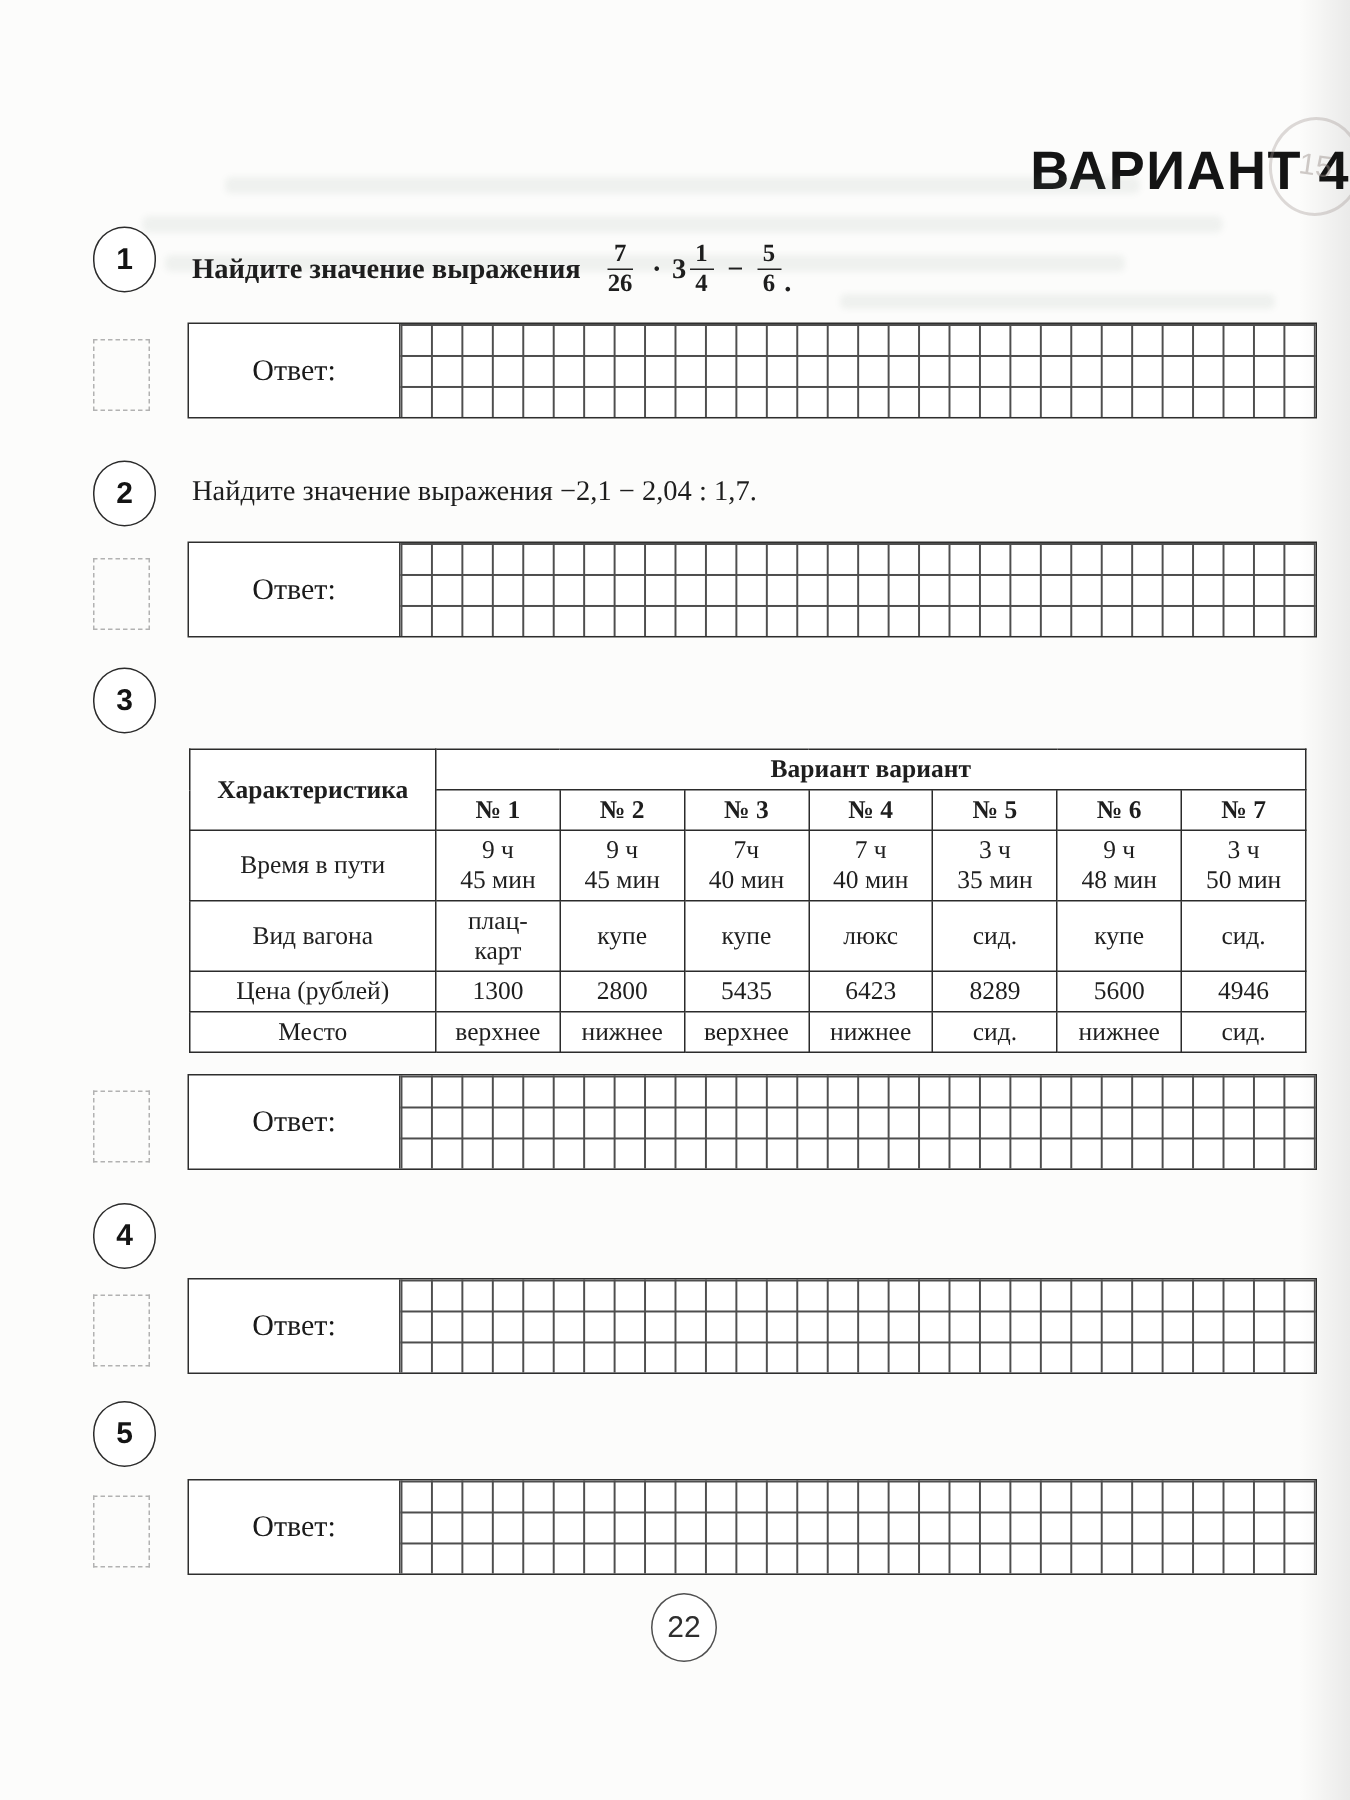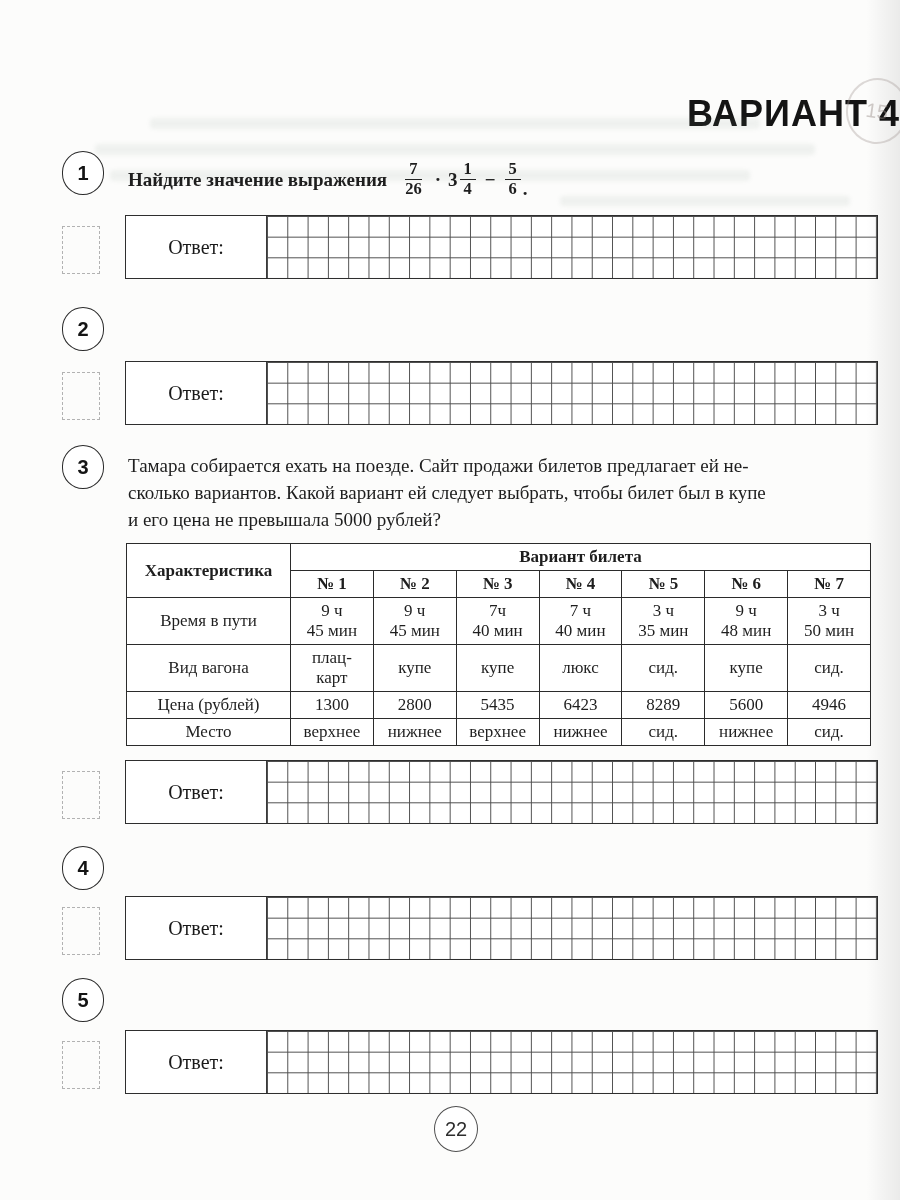--- a/index.html
+++ b/index.html
@@ -116,52 +116,50 @@
 <div class="answer-row mt-a1">
   <div class="dash-box"></div>
   <div class="answer-box">
     <div class="answer-label">Ответ:</div>
     <div class="answer-grid"></div>
   </div>
 </div>
 
 <div class="problem mt-p2">
   <div class="num-circle">2</div>
+  <div class="ptext">Найдите значение выражения  −2,1 − 2,04 : 1,7.</div>
 </div>
 
 <div class="answer-row mt-a2">
   <div class="dash-box"></div>
   <div class="answer-box">
     <div class="answer-label">Ответ:</div>
     <div class="answer-grid"></div>
   </div>
 </div>
 
 <div class="problem mt-p3">
   <div class="num-circle">3</div>
-  <div class="ptext">Тамара собирается ехать на поезде. Сайт продажи билетов предлагает ей не-
-сколько вариантов. Какой вариант ей следует выбрать, чтобы билет был в купе
-и его цена не превышала 5000 рублей?</div>
 </div>
 
 <table class="ticket-table">
   <colgroup>
     <col style="width:164px">
       <col>
       <col>
       <col>
       <col>
       <col>
       <col>
       <col>
   </colgroup>
   <tbody>
       <tr>
     <td class="hdr corner" rowspan="2">Характеристика</td>
-    <td class="hdr" colspan="7">Вариант билета</td>
+    <td class="hdr" colspan="7">Вариант вариант</td>
   </tr>
   <tr>
     <td class="hdr">№ 1</td>
     <td class="hdr">№ 2</td>
     <td class="hdr">№ 3</td>
     <td class="hdr">№ 4</td>
     <td class="hdr">№ 5</td>
     <td class="hdr">№ 6</td>
     <td class="hdr">№ 7</td>
   </tr>

